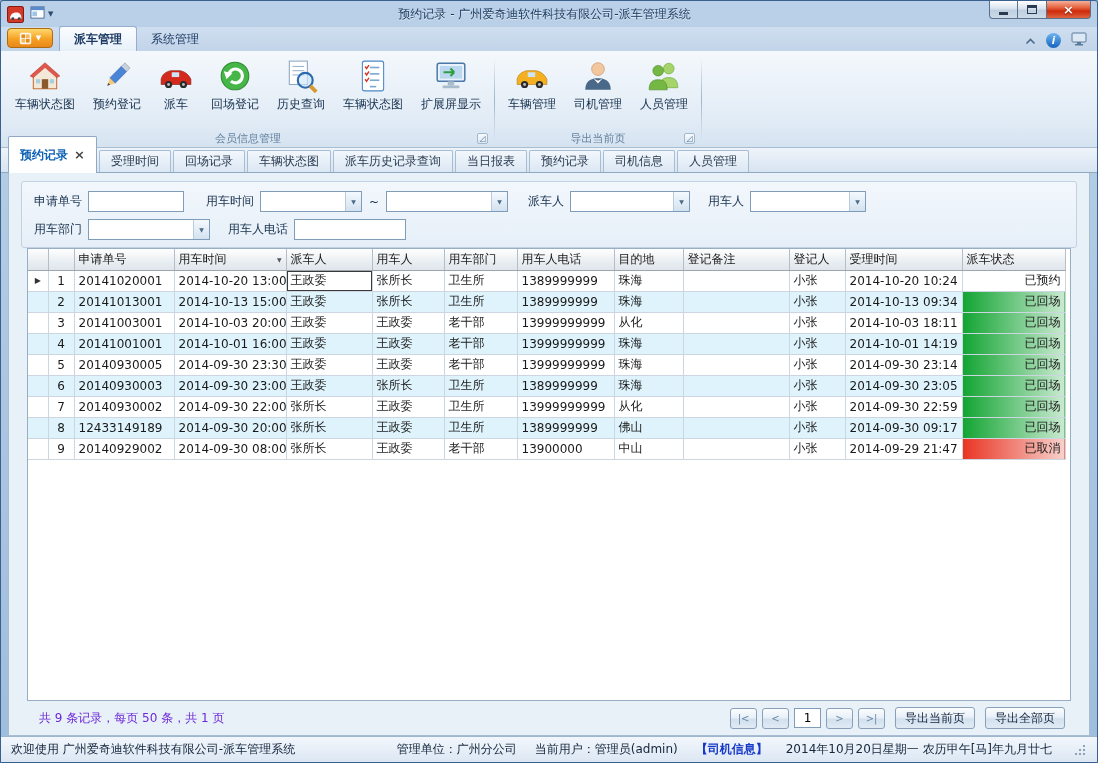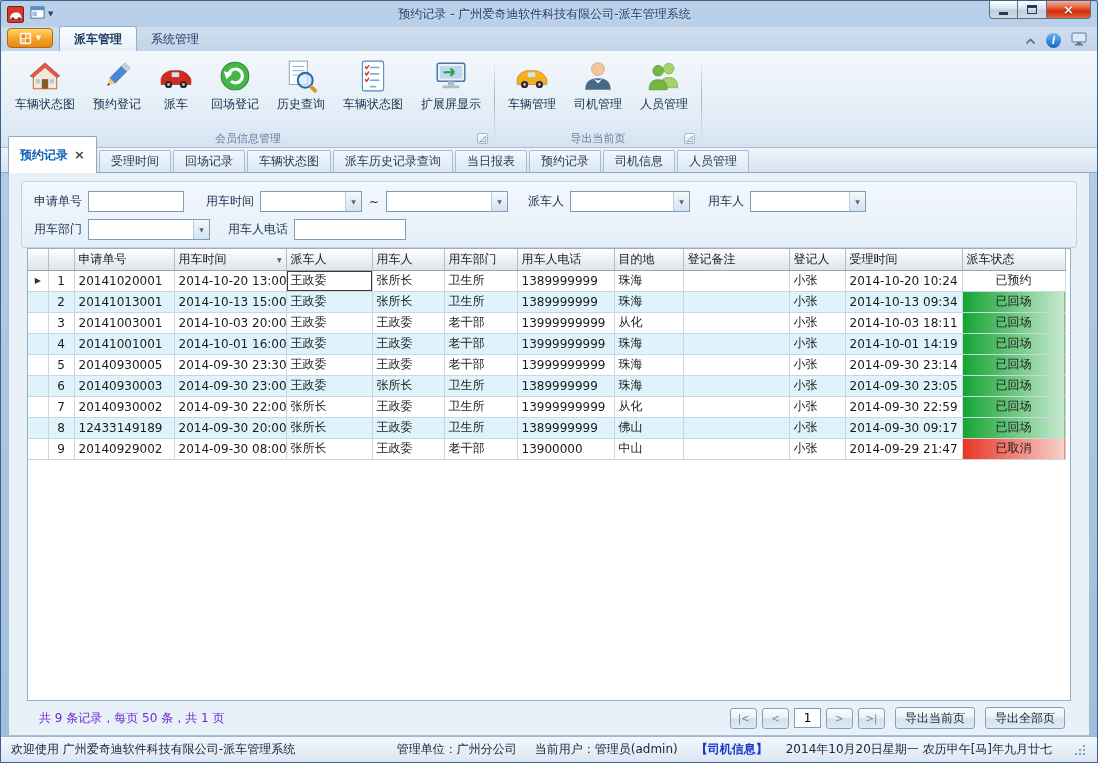--- a/index.html
+++ b/index.html
@@ -64,21 +64,21 @@
 .btn{min-width:64px;height:24px}
 
 
 .grid-wrap{flex:1;margin:0 18px;border:1px solid #97aec4;background:#fff;overflow:hidden;min-height:0}
 table.grid{border-collapse:collapse;table-layout:fixed;width:1037px;font-size:12px}
 .grid th,.grid td{height:21px;padding:0 4px;border-right:1px solid #ccd6e0;border-bottom:1px solid #ccd6e0;white-space:nowrap;overflow:hidden;text-align:left;font-weight:normal}
 .grid thead th{background:linear-gradient(#fefefe,#e9eef2 60%,#dfe5ea);border-right:1px solid #b4bec8;border-bottom:1px solid #9aa6b2;position:relative;color:#1a1a1a}
 tr.alt td{background:#def3fb}
 td.ind{padding:0;text-align:center;font-size:8px;color:#333}
 td.seq{text-align:center;padding:0 2px}
-td.status{text-align:center}
+td.status{text-align:right}
 td.status.returned{background:linear-gradient(to right,#12a432,#c9ead0)}
 td.status.cancelled{background:linear-gradient(to right,#e93423,#f7d1cb)}
 td.focused{box-shadow:inset 0 0 0 1px #3a3a3a}
 .hfilter{position:absolute;right:4px;top:7px;font-size:6px;color:#556}
 
 
 .pager{height:30px;display:flex;align-items:center;margin:2px 24px 2px 30px;flex:none}
 .pager-summary{color:#6d28d9}
 .pager-controls{margin-left:auto;display:flex;align-items:center;gap:5px}
 .pg-btn{width:27px;height:21px;color:#6a87a4;font-size:10px}

